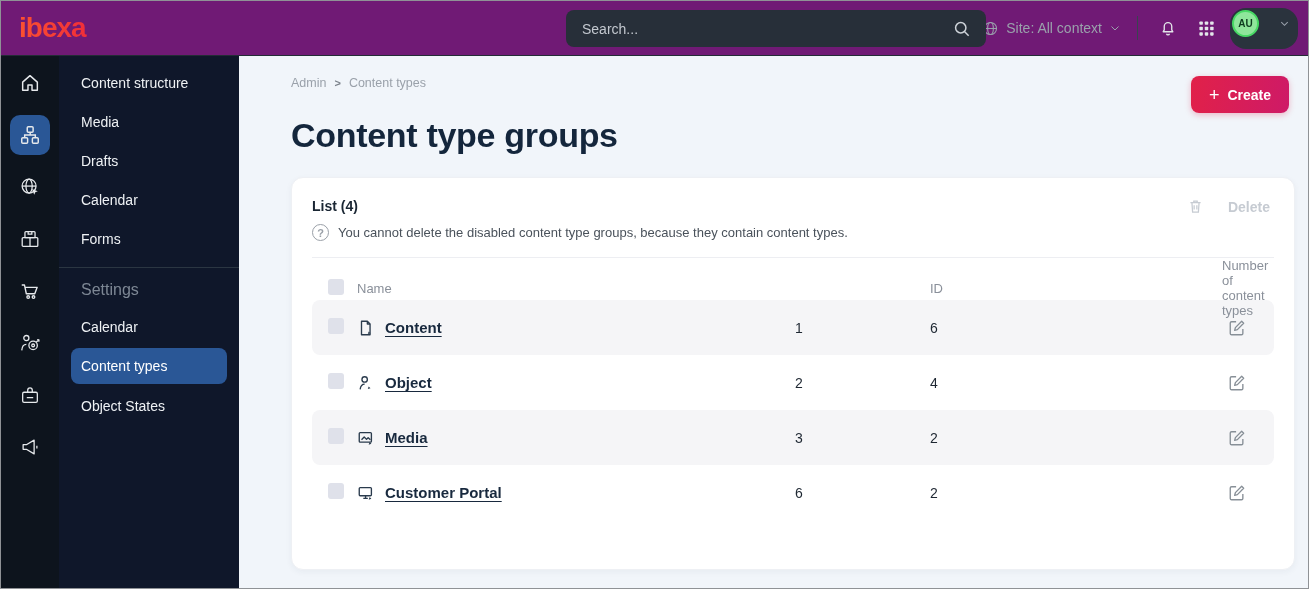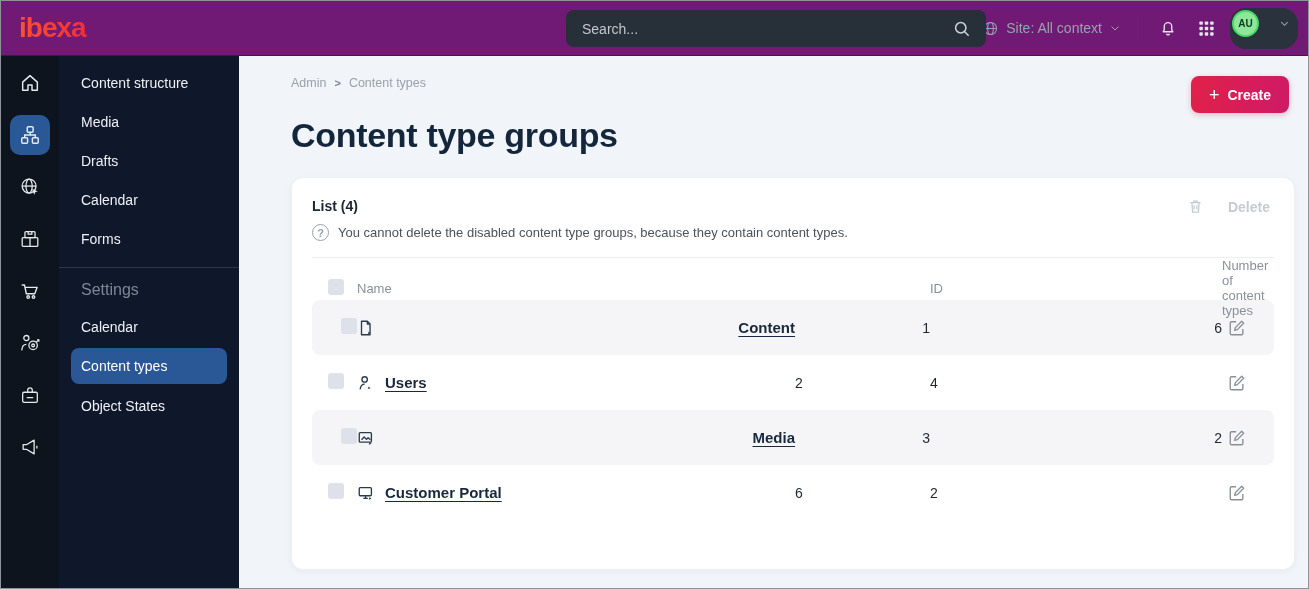--- a/index.html
+++ b/index.html
@@ -60,21 +60,21 @@
   .q-icon { width:17px; height:17px; border-radius:50%; border:1.4px solid #9aa0a8; color:#9aa0a8; font-size:11px; font-weight:bold;
     display:inline-flex; align-items:center; justify-content:center; flex:0 0 17px; }
   .delete-btn { position:absolute; top:20px; right:24px; border:none; background:none; display:flex; align-items:center; gap:24px;
     font-size:14px; font-weight:bold; color:#c6cbd2; cursor:not-allowed; font-family:inherit;text-align:right; }
 
   .table { margin-top:16px; border-top:1px solid #edeef2; }
   .trow { display:grid; grid-template-columns:29px 28px 410px 135px 1fr 40px; align-items:center; padding:0 12px 0 16px; }
   .thead { height:42px; color:#8a909a; font-size:13px; }
   .thead .col-name { grid-column:2 / 4; }
   .drow { height:55px; font-size:14px; color:#1e2732; }
-  .drow.stripe { background:#f5f5f7; border-radius:8px;text-align:right; }
+  .drow.stripe { background:#f5f5f7; border-radius:8px; }
   .checkbox { width:16px; height:16px; border-radius:3px; background:#dfe1ea; border:none; cursor:default; }
   .type-icon { color:#2a3b4d; display:flex; align-items:center; }
   .name-link { font-size:15px; font-weight:bold; color:#18293e; text-decoration:underline; text-underline-offset:3px; cursor:pointer; }
   .edit-btn { width:30px; height:30px; border:none; background:none; color:#878f97; cursor:pointer; display:flex; align-items:center; justify-content:center; }
 
   svg { display:block; }
 </style>
 </head>
 <body>
 
@@ -277,21 +277,21 @@
 
           <div class="trow drow">
             <span><button class="checkbox" disabled=""></button></span>
             <span class="type-icon">
               <svg width="18" height="18" viewBox="0 0 20 20" fill="none" stroke="currentColor" stroke-width="1.5">
                 <circle cx="8.5" cy="6" r="3"></circle>
                   <path d="M3.5 17c.5-3.8 2.5-5.7 5-5.7"></path>
                 <path d="M12 16.8l1-3 2 2z" fill="currentColor" stroke="none"></path>
               </svg>
             </span>
-            <span><a class="name-link">Users</a></span>
+            <span><a class="name-link">Object</a></span>
             <span>2</span>
             <span>4</span>
             <button class="edit-btn" aria-label="edit">
               <svg width="18" height="18" viewBox="0 0 20 20" fill="none" stroke="currentColor" stroke-width="1.5" stroke-linejoin="round">
                 <path d="M16.5 11v5a1.5 1.5 0 0 1-1.5 1.5H4A1.5 1.5 0 0 1 2.5 16V4.5A1.5 1.5 0 0 1 4 3h5"></path>
                 <path d="M15.2 2.6l2.2 2.2-7 7-3 .8.8-3z"></path>
               </svg>
             </button>
           </div>
 

